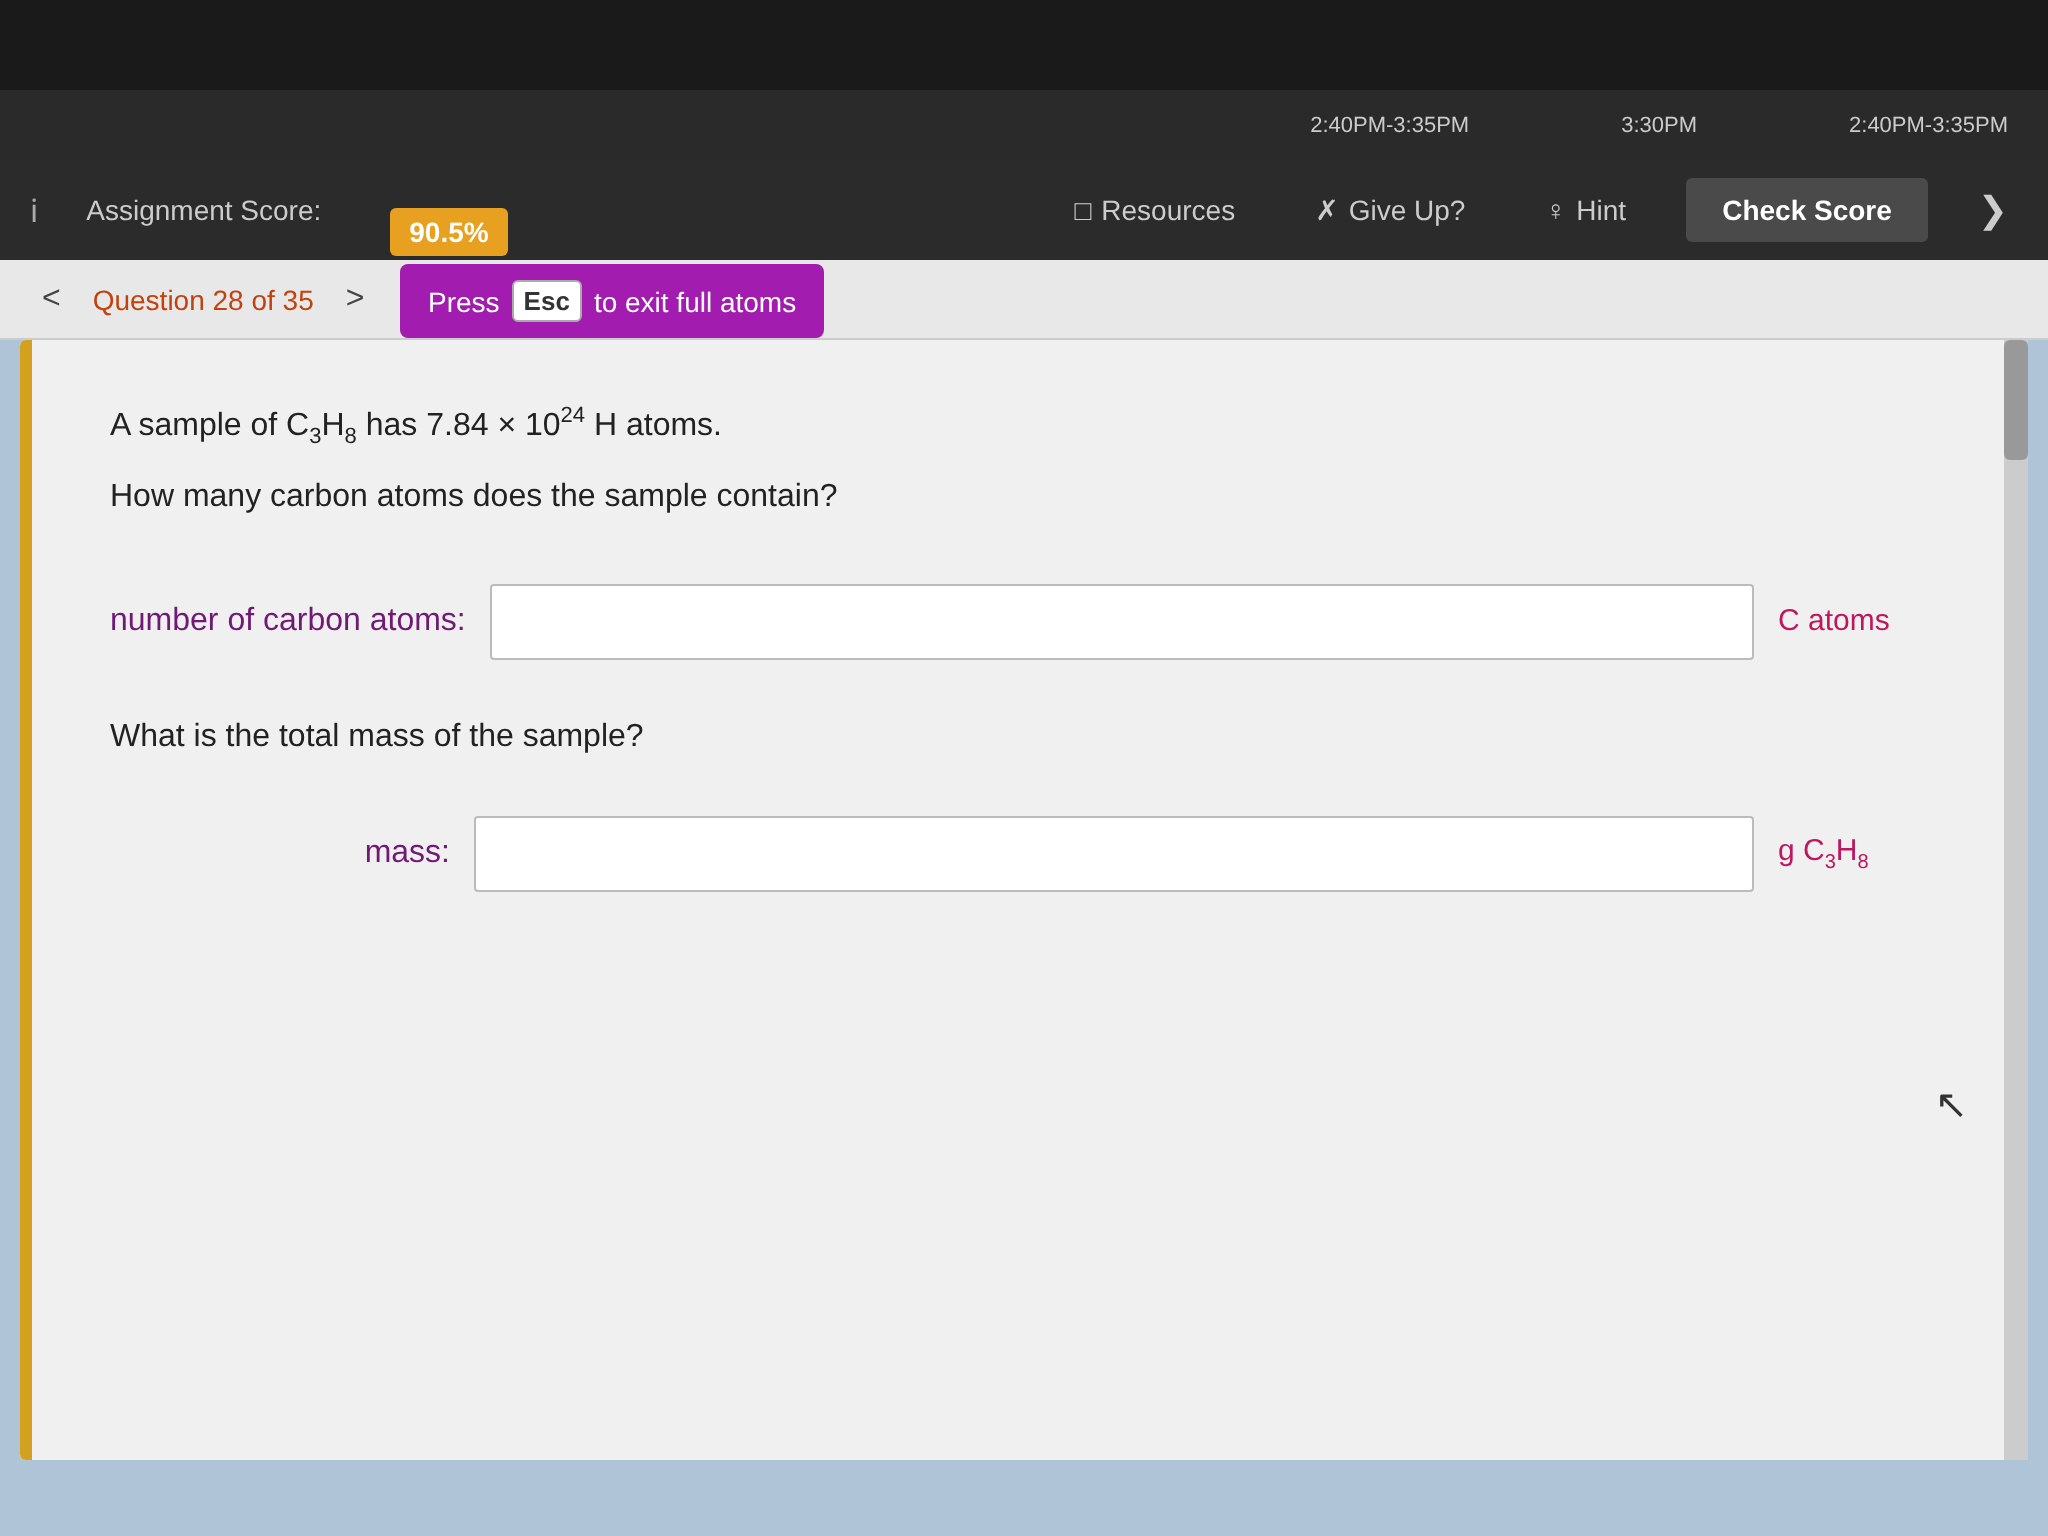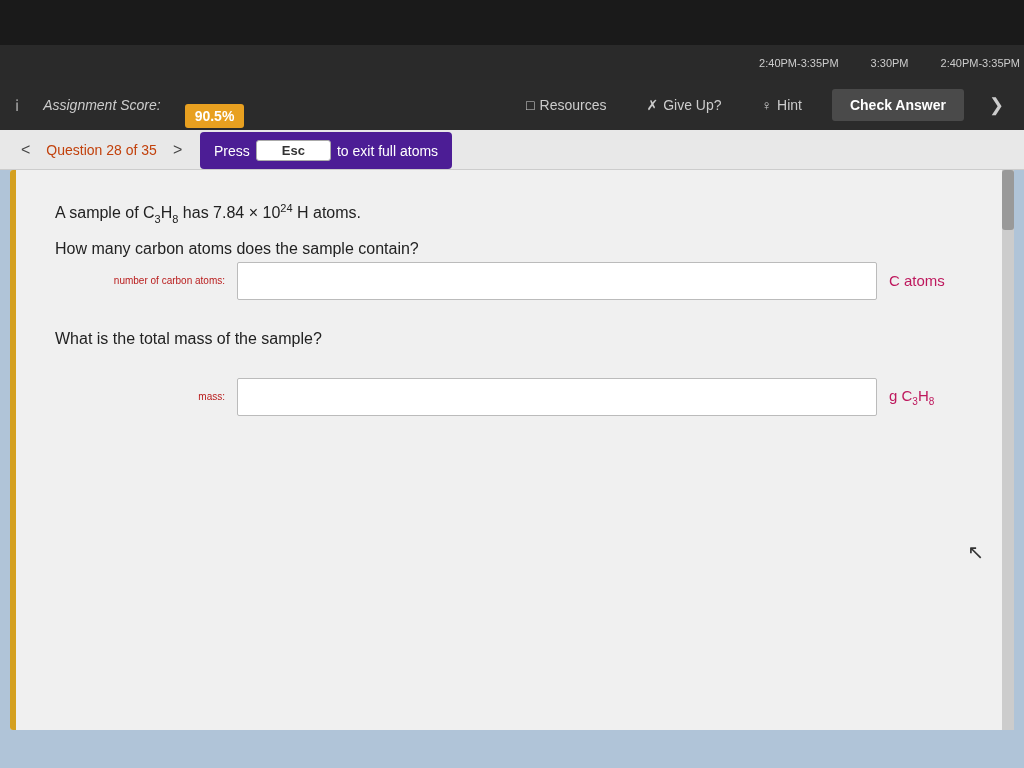--- a/index.html
+++ b/index.html
@@ -24,22 +24,22 @@
     }
 
     
     .schedule-strip {
       background: #2a2a2a;
       height: 35px;
       width: 100%;
       display: flex;
       align-items: center;
       justify-content: flex-end;
-      padding: 0 4px;
-      gap: 32px;
+      padding: 0 20px;
+      gap: 76px;
     }
     .schedule-time {
       color: #ccc;
       font-size: 11px;
     }
 
     
     .header-toolbar {
       background: #2b2b2b;
       height: 50px;
@@ -51,22 +51,21 @@
       position: relative;
     }
     .info-icon {
       color: #aaa;
       font-size: 16px;
       margin-right: 4px;
     }
     .assignment-score-label {
       color: #ccc;
       font-size: 14px;
-      margin-right: 4px;
-      font-style: italic;
+      margin-right: 14px;
     }
     .score-badge {
       background: #e8a020;
       color: #fff;
       font-weight: bold;
       font-size: 14px;
       padding: 4px 10px;
       border-radius: 3px;
       margin-top: 21px;
     }
@@ -125,37 +124,37 @@
       font-size: 14px;
       color: #c2410c;
       font-weight: 400;
     }
 
     
     .esc-tooltip {
       position: absolute;
       left: 200px;
       top: 2px;
-      background: #4c1d95;
+      background: #a21caf;
       color: #fff;
       font-size: 14px;
       padding: 8px 14px;
       border-radius: 4px;
       display: flex;
       align-items: center;
       gap: 6px;
       z-index: 100;
       white-space: nowrap;
     }
     .esc-key {
       background: #fff;
       color: #333;
       border: 1px solid #aaa;
       border-radius: 3px;
-      padding: 2px 25px;
+      padding: 2px 5px;
       font-size: 13px;
       font-weight: bold;
     }
 
     
     .main-content {
       background: #f0f0f0;
       margin: 0 10px 10px 10px;
       border-radius: 3px;
       padding: 30px 45px;
@@ -183,31 +182,32 @@
     .question-text sup {
       font-size: 11px;
     }
     .question-text sub {
       font-size: 11px;
     }
     .question-sub {
       font-size: 16px;
       color: #222;
       line-height: 1.6;
+      margin-bottom: 30px;
     }
 
     .input-row {
       display: flex;
       align-items: center;
       gap: 12px;
       margin-bottom: 10px;
     }
     .input-label {
-      font-size: 10px;
-      color: #b91c1c;
+      font-size: 16px;
+      color: #701a75;
       min-width: 170px;
       text-align: right;
     }
     .answer-input {
       flex: 1;
       max-width: 680px;
       height: 38px;
       border: 1.5px solid #bbb;
       border-radius: 2px;
       background: #fff;
@@ -277,21 +277,21 @@
     <span>Resources</span>
   </button>
   <button class="toolbar-btn">
     <span>✗</span>
     <span>Give Up?</span>
   </button>
   <button class="toolbar-btn">
     <span>♀</span>
     <span>Hint</span>
   </button>
-  <button class="check-answer-btn">Check Answer</button>
+  <button class="check-answer-btn">Check Score</button>
   <button class="nav-arrow">❯</button>
 </div>
 
 <div class="question-nav">
   <button class="question-nav-arrow">&lt;</button>
   <span class="question-counter">Question 28 of 35</span>
   <button class="question-nav-arrow">&gt;</button>
 
   <div class="esc-tooltip">
     <span>Press</span>

